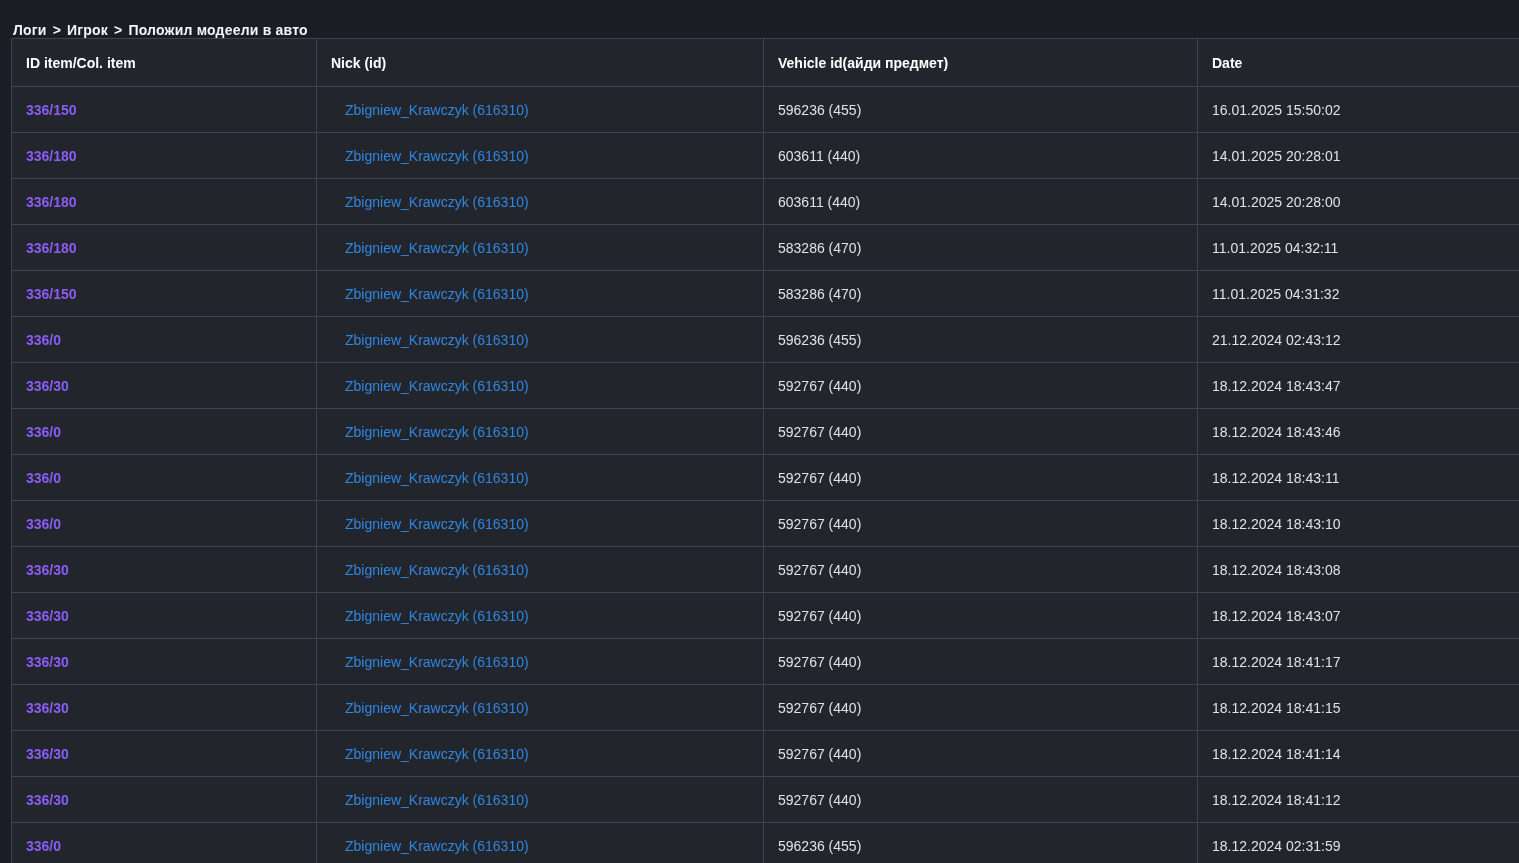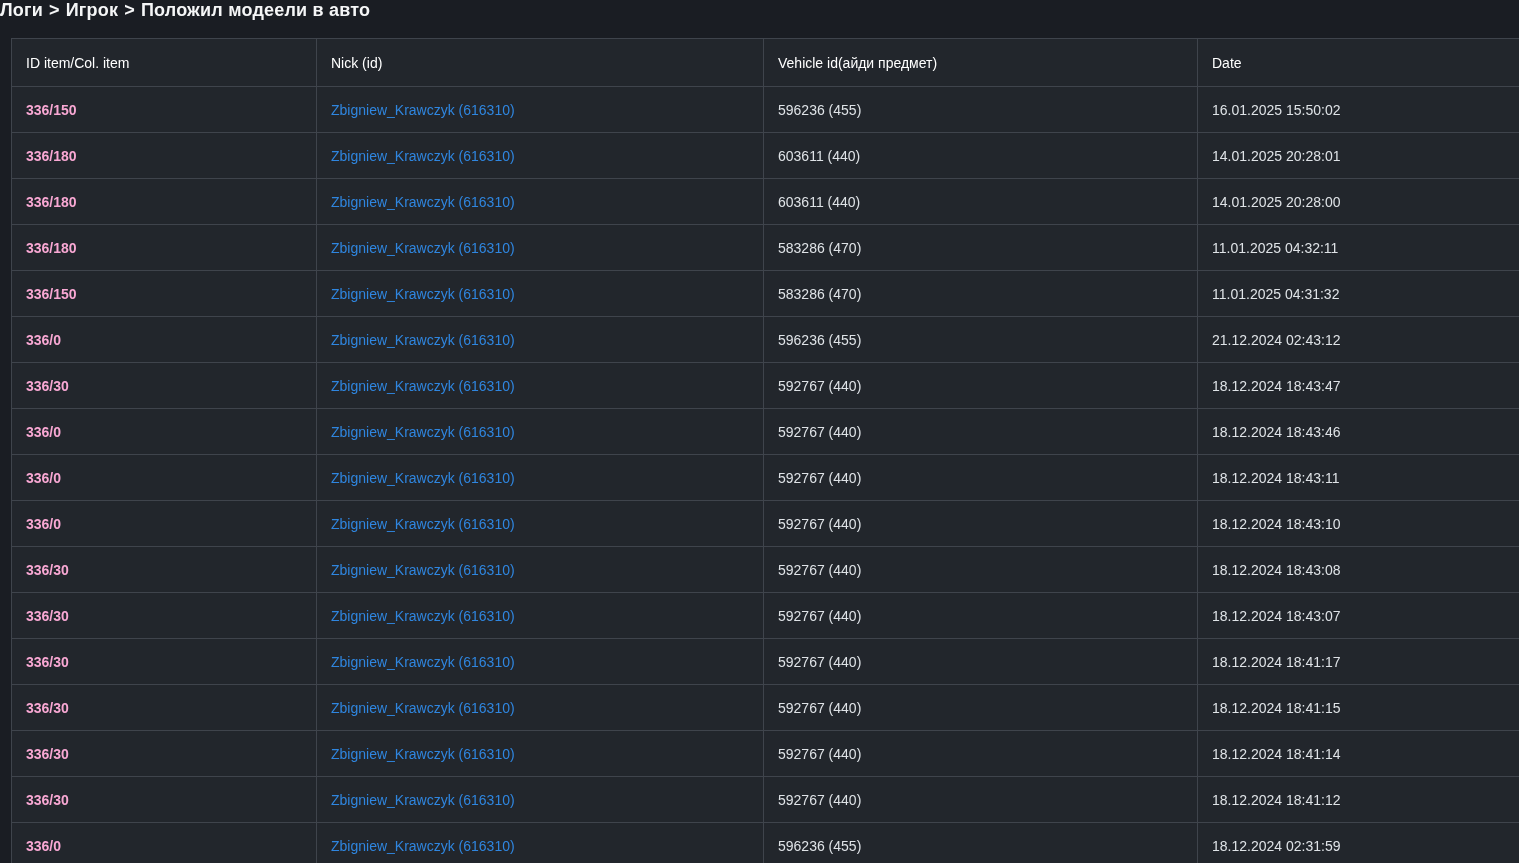--- a/index.html
+++ b/index.html
@@ -5,23 +5,24 @@
   * { margin: 0; padding: 0; box-sizing: border-box; }
   html, body {
     width: 1519px; height: 863px;
     overflow: hidden;
     background: #1a1d23;
     font-family: "Liberation Sans", sans-serif;
   }
   .breadcrumb {
     height: 38px;
     display: flex;
-    align-items: flex-start;
+    align-items: flex-end;
+    padding-left: 13px;
     gap: 6px;
-    font-size: 18px;
+    font-size: 14px;
     font-weight: bold;
     color: #f5f6f7;
     letter-spacing: 0.2px;
   }
   .breadcrumb .crumb { cursor: default; }
   .breadcrumb .sep { color: #f5f6f7; }
   .table-wrap {
     margin-left: 11px;
     width: 1600px; 
   }
@@ -42,37 +43,38 @@
     border-bottom: 1px solid #3f444c;
     padding: 0 14px;
     text-align: left;
     vertical-align: middle;
     font-size: 14px;
     white-space: nowrap;
     overflow: hidden;
   }
   table.log-table th {
     height: 48px;
-    font-weight: normal;
+    font-weight: bold;
     color: #ffffff;
     margin-top: 18px;
   }
   table.log-table td {
     height: 46px;
     color: #dfe3e7;
     font-weight: normal;
   }
   table.log-table td.item-col {
     font-weight: bold;
-    color: #f9a8d4;
+    color: #8b5cf6;
   }
   table.log-table a.nick-link {
     color: #2f86e0;
     text-decoration: none;
     cursor: pointer;
+    margin-left: 14px;
   }
 </style>
 </head>
 <body>
 
 <div class="breadcrumb">
   <span class="crumb">Логи</span>
   <span class="sep">&gt;</span>
   <span class="crumb">Игрок</span>
   <span class="sep">&gt;</span>

